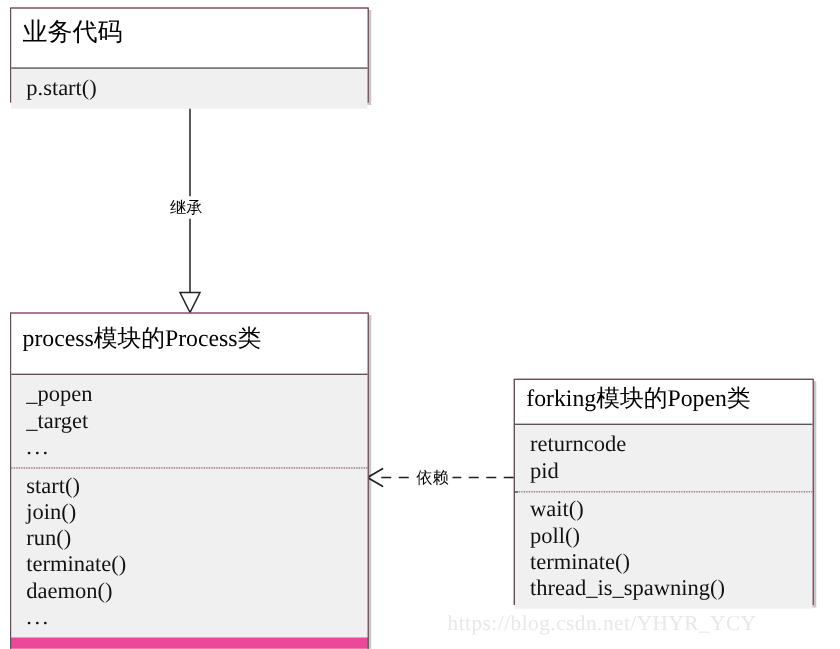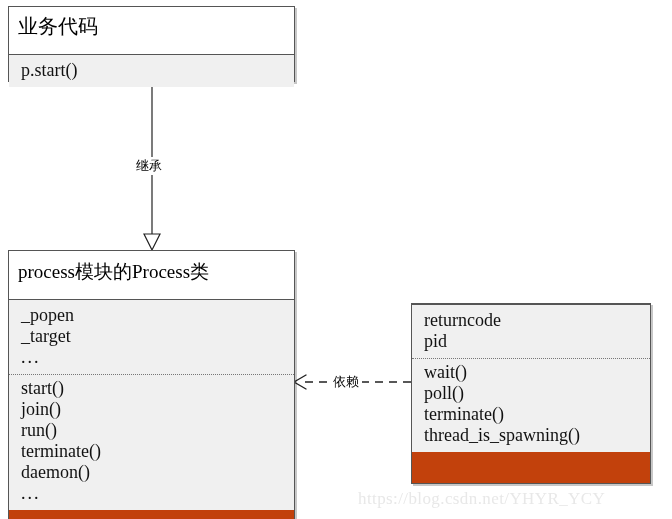--- a/index.html
+++ b/index.html
@@ -19,21 +19,21 @@
     left: 0; top: 0;
     width: 672px;
     height: 519px;
   }
 
   
   .uml-box {
     position: absolute;
     box-sizing: border-box;
     border: 1px solid #555555;
-    background: #c2410c;
+    background: #ec4899;
     box-shadow: 2px 2px 0 rgba(0,0,0,0.22);
   }
   .uml-title {
     box-sizing: border-box;
     background: #ffffff;
     color: #000000;
     font-size: 19px;
     line-height: 1.15;
     padding: 6px 0 5px 9px;
     white-space: nowrap;
@@ -152,20 +152,21 @@
       <div class="uml-member">start()</div>
       <div class="uml-member">join()</div>
       <div class="uml-member">run()</div>
       <div class="uml-member">terminate()</div>
       <div class="uml-member">daemon()</div>
       <div class="uml-member dots">...</div>
     </div>
   </div>
 
   <div class="uml-box" id="box-popen">
+    <div class="uml-title">forking模块的Popen类</div>
     <div class="uml-compartment">
       <div class="uml-member">returncode</div>
       <div class="uml-member">pid</div>
     </div>
     <div class="uml-compartment second">
       <div class="uml-member">wait()</div>
       <div class="uml-member">poll()</div>
       <div class="uml-member">terminate()</div>
       <div class="uml-member">thread_is_spawning()</div>
     </div>

